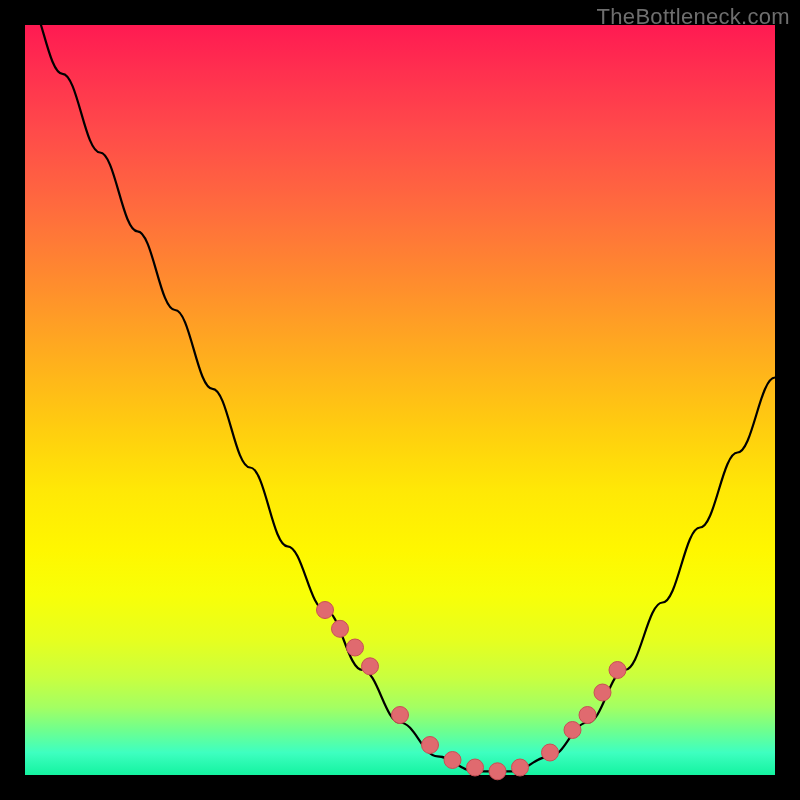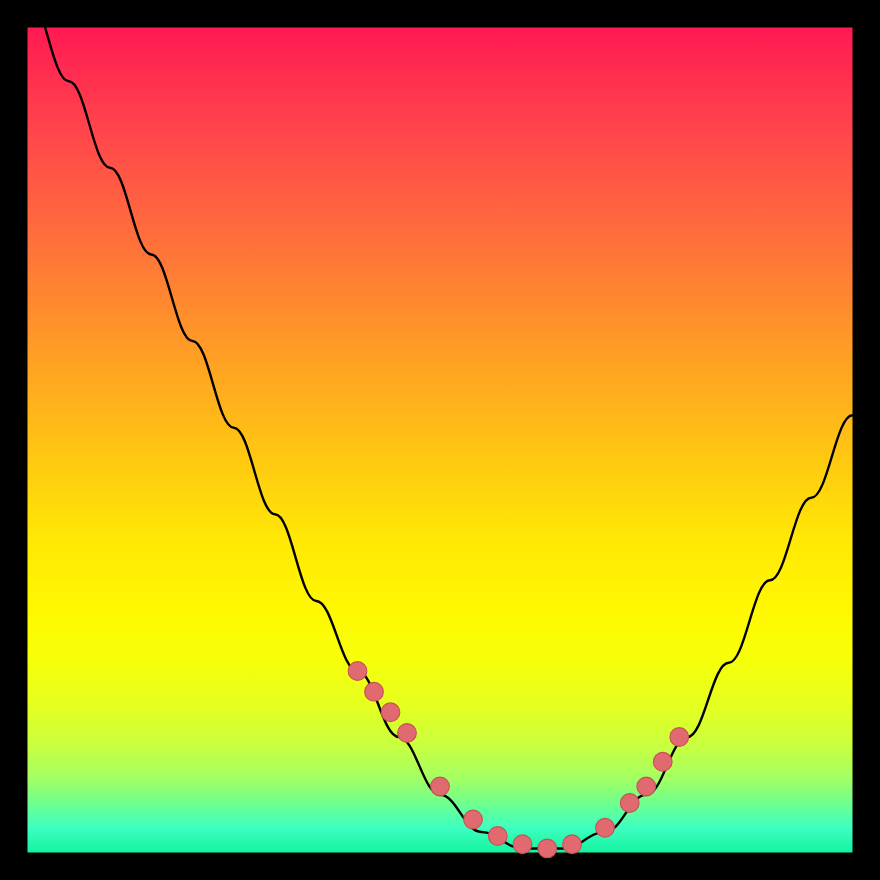--- a/index.html
+++ b/index.html
@@ -58,20 +58,21 @@
     width: 750px;
     height: 750px;
     overflow: visible;
   }
 </style>
 </head>
 <body>
 
 <div class="frame">
 
+  <div class="watermark">TheBottleneck.com</div>
 
   <div class="plot">
 
     <svg class="curve" viewBox="0 0 750 750" preserveAspectRatio="none">
       <path fill="none" stroke-width="2.2" stroke-linecap="round" stroke="#000000" d="M 0.0 -30.0 C 15.0 -30.0 22.5 48.8 37.5 48.8 C 52.5 48.8 60.0 127.5 75.0 127.5 C 90.0 127.5 97.5 206.3 112.5 206.3 C 127.5 206.3 135.0 285.0 150.0 285.0 C 165.0 285.0 172.5 363.8 187.5 363.8 C 202.5 363.8 210.0 442.5 225.0 442.5 C 240.0 442.5 247.5 521.3 262.5 521.3 C 277.5 521.3 285.0 585.0 300.0 585.0 C 315.0 585.0 322.5 645.0 337.5 645.0 C 352.5 645.0 360.0 697.5 375.0 697.5 C 390.0 697.5 397.5 731.3 412.5 731.3 C 427.5 731.3 435.0 746.3 450.0 746.3 C 465.0 746.3 472.5 746.3 487.5 746.3 C 502.5 746.3 510.0 731.3 525.0 731.3 C 540.0 731.3 547.5 697.5 562.5 697.5 C 577.5 697.5 585.0 645.0 600.0 645.0 C 615.0 645.0 622.5 577.5 637.5 577.5 C 652.5 577.5 660.0 502.5 675.0 502.5 C 690.0 502.5 697.5 427.5 712.5 427.5 C 727.5 427.5 735.0 352.5 750.0 352.5"></path>
       <g>
           <circle cx="300.0" cy="585.0" r="8.5" fill="#e06a6f" stroke="#c94f55" stroke-width="1"></circle>
           <circle cx="315.0" cy="603.8" r="8.5" fill="#e06a6f" stroke="#c94f55" stroke-width="1"></circle>
           <circle cx="330.0" cy="622.5" r="8.5" fill="#e06a6f" stroke="#c94f55" stroke-width="1"></circle>
           <circle cx="345.0" cy="641.3" r="8.5" fill="#e06a6f" stroke="#c94f55" stroke-width="1"></circle>

